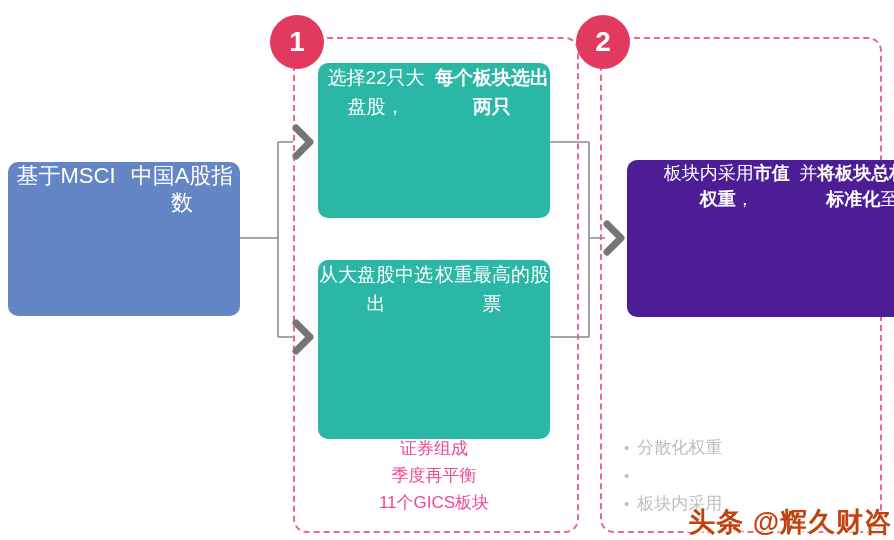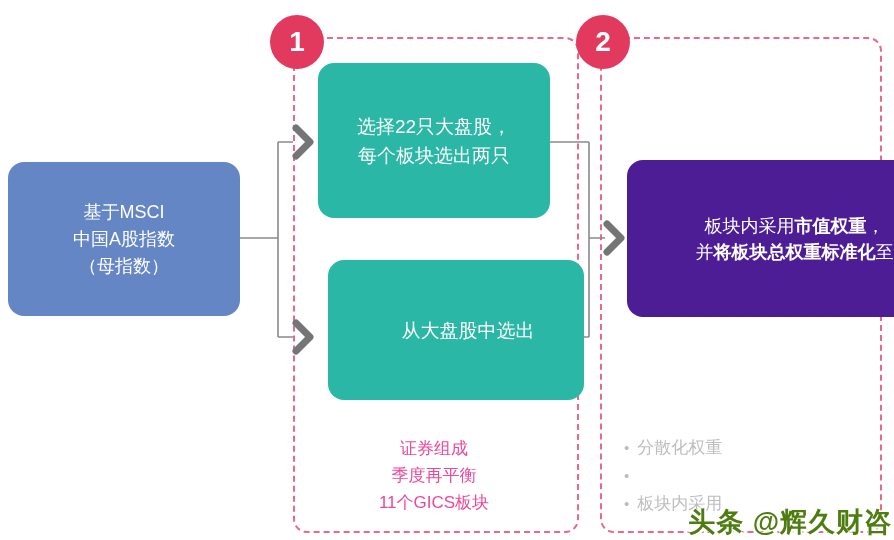--- a/index.html
+++ b/index.html
@@ -28,63 +28,63 @@
     color:#ffffff;
     font-size:28px;font-weight:700;
     line-height:54px;text-align:center;
     z-index:5;
   }
   .badge.b1{left:270px;top:15px;}
   .badge.b2{left:576px;top:15px;}
   
   .box{
     position:absolute;
-    border-radius:16px;
+    border-radius:10px;
     color:#ffffff;
-    display:flex;flex-direction:column;
+    display:flex;flex-direction:row;
     justify-content:center;
     text-align:center;
     z-index:3;
   }
   .box .line{width:100%;}
   .src{
     left:8px;top:162px;width:232px;height:154px;
     background:#6586c4;
-    font-size:18px;line-height:27px;
+    font-size:22px;line-height:27px;
   }
   .teal{background:#2bb7a5;font-size:19px;line-height:29px;}
   .teal.t1{left:318px;top:63px;width:232px;height:155px;}
-  .teal.t2{left:328px;top:260px;width:232px;height:140px;padding-left:24px;}
+  .teal.t2{left:318px;top:260px;width:232px;height:179px;}
   .dark{
     left:627px;top:160px;width:271px;height:157px;
     background:#4c1d95;
     font-size:18px;line-height:26px;padding-left:32px;
   }
-  .bold{font-weight:400;}
+  .bold{font-weight:700;}
   b{font-weight:700;}
   
   .caption1{
     position:absolute;left:318px;top:435px;width:232px;
     color:#ec4899;font-size:17px;line-height:27px;
     text-align:center;z-index:2;
   }
   .bullets{
     position:absolute;left:624px;top:434px;width:230px;
     color:#bdbdbd;font-size:17px;line-height:28px;
     text-align:left;z-index:2;
   }
   .bullets .bullet-row{display:flex;align-items:baseline;}
   .bullets .dot{margin-right:8px;font-size:15px;}
   
   .connectors{position:absolute;left:0;top:0;z-index:1;}
   
   .watermark{
     position:absolute;right:2px;bottom:0px;
     font-size:27px;font-weight:700;letter-spacing:1px;
-    color:#4d7c0f;
+    color:#c2410c;
     text-shadow:2px 2px 0 #ffffff,-1px -1px 0 #ffffff;
     z-index:6;white-space:nowrap;
   }
 </style>
 </head>
 <body>
 
 <div class="canvas">
 
   <svg class="connectors" width="894" height="540" viewBox="0 0 894 540">
@@ -97,30 +97,30 @@
 
   <div class="panel p1"></div>
   <div class="panel p2"></div>
 
   <div class="badge b1">1</div>
   <div class="badge b2">2</div>
 
   <div class="box src">
     <div class="line">基于MSCI</div>
     <div class="line">中国A股指数</div>
-    <div class="line">（母指数）</div>
   </div>
 
   <div class="box teal t1">
     <div class="line">选择22只大盘股，</div>
     <div class="line bold">每个板块选出两只</div>
   </div>
 
   <div class="box teal t2">
     <div class="line">从大盘股中选出</div>
+    <div class="line">权重最高的股票</div>
   </div>
 
   <div class="box dark">
     <div class="line"><span>板块内采用</span><b>市值权重</b><span>，</span></div>
     <div class="line"><span>并</span><b>将板块总权重标准化</b><span>至</span></div>
   </div>
 
   <div class="caption1">
     <div>证券组成</div>
     <div>季度再平衡</div>

